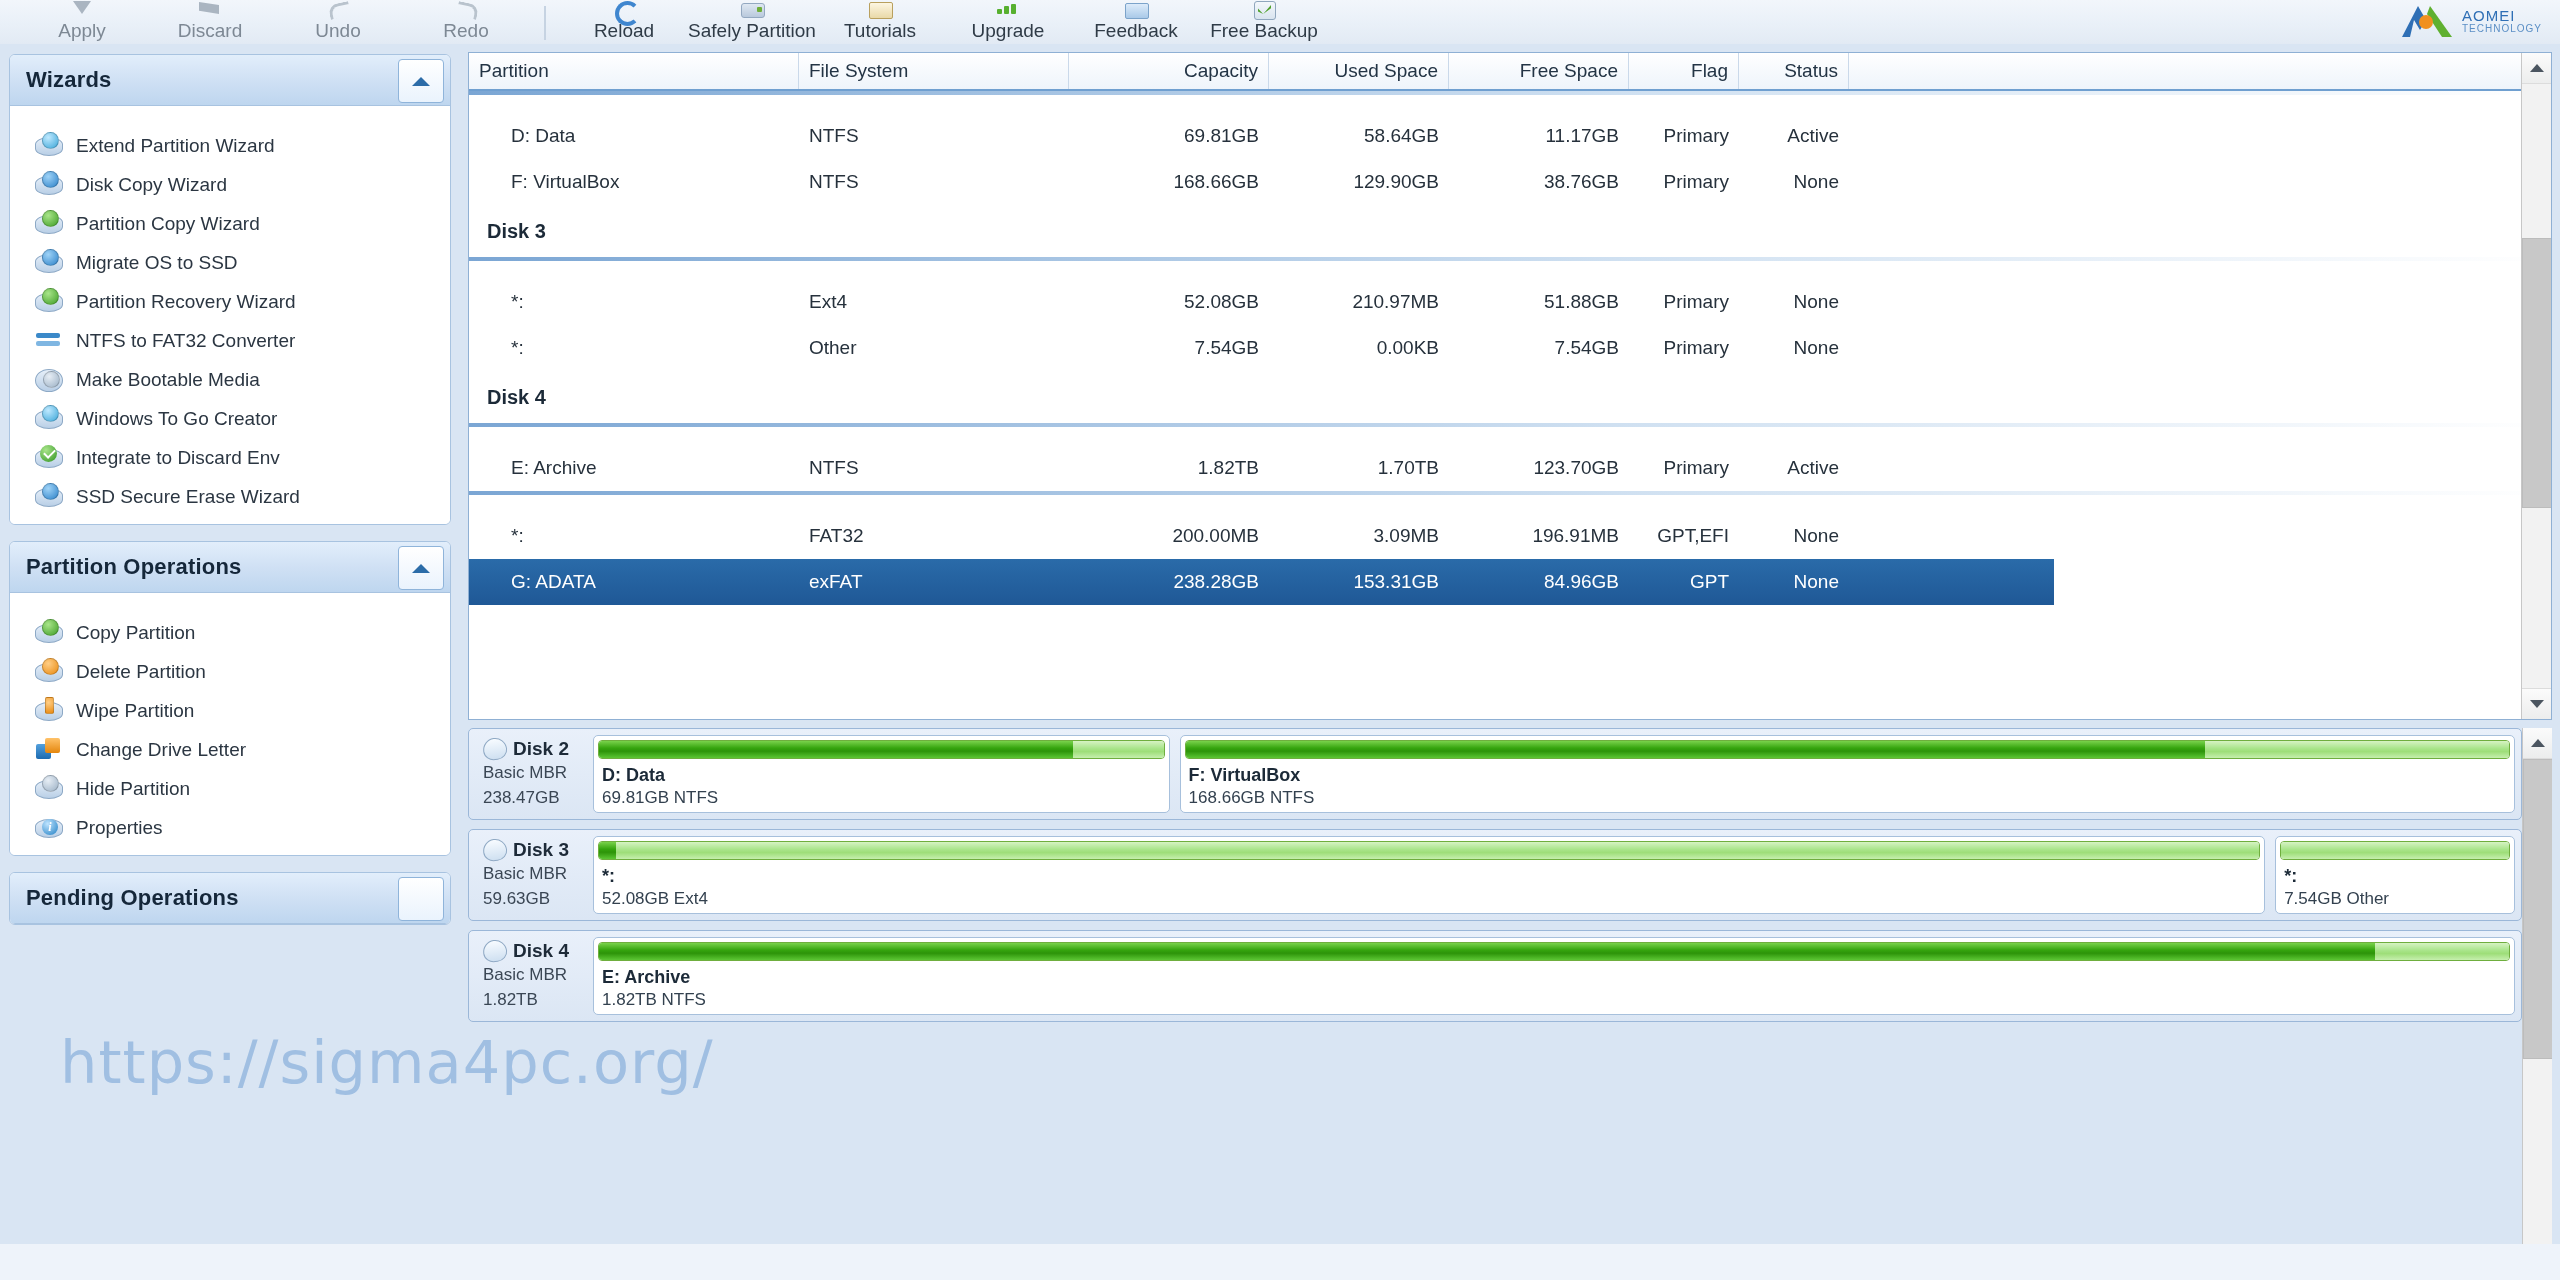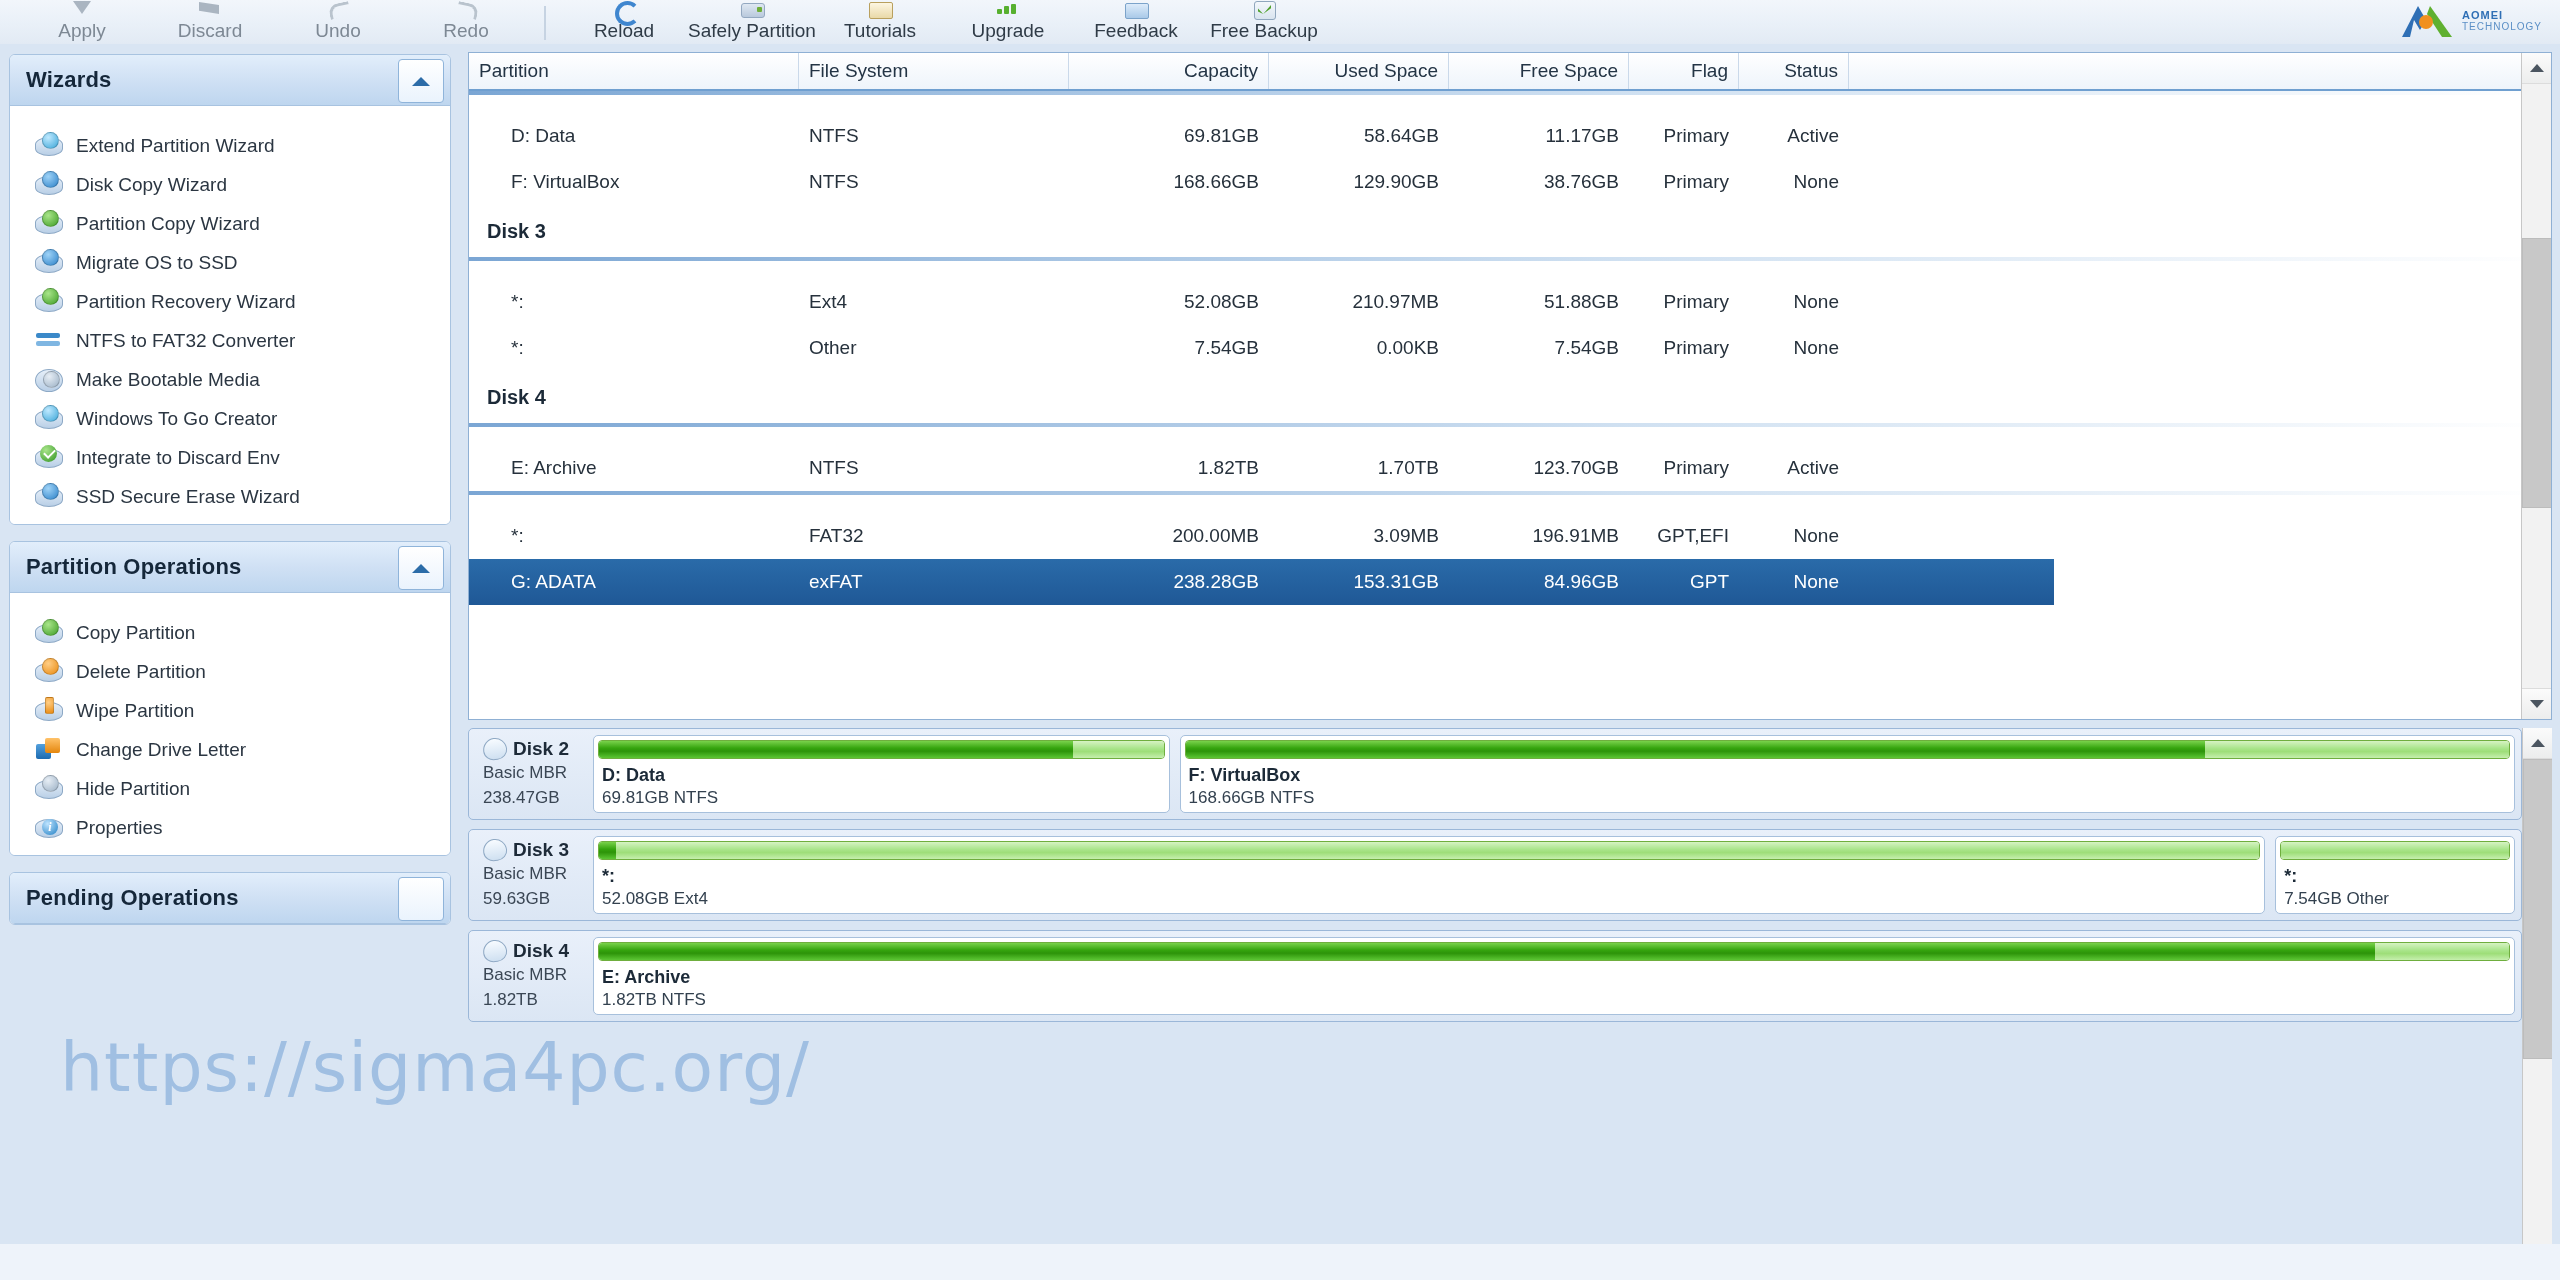--- a/index.html
+++ b/index.html
@@ -24,21 +24,21 @@
     width:128px;height:44px;padding-bottom:3px;cursor:default;
   }
   .tb-ico{width:30px;height:20px;position:relative;margin-bottom:1px;}
   .tb-label{font-size:19px;color:#7d8894;line-height:20px;white-space:nowrap;}
   .tb-item.enabled .tb-label{color:#2f3b47;}
   .tb-sep{width:2px;height:34px;background:#c6d3e2;margin:0 14px 4px 14px;align-self:flex-end;}
   .tb-right{margin-left:auto;display:flex;align-items:center;padding-right:18px;height:44px;}
   .logo{display:flex;align-items:center;gap:8px;margin-bottom:2px;}
   .logo-mark{width:54px;height:34px;}
   .logo-txt{display:flex;flex-direction:column;line-height:1.05;}
-  .logo-t1{font-size:11px;color:#2f6fb5;letter-spacing:1px;font-weight:bold;}
+  .logo-t1{font-size:15px;color:#2f6fb5;letter-spacing:1px;font-weight:normal;}
   .logo-t2{font-size:10px;color:#5b8fc6;letter-spacing:1px;}
 
   
   .ic-tri-down{position:absolute;left:6px;top:1px;width:0;height:0;
     border-left:9px solid transparent;border-right:9px solid transparent;border-top:13px solid #aab5c1;}
   .ic-flag{position:absolute;left:4px;top:2px;width:20px;height:12px;background:#aab5c1;
     clip-path:polygon(0 0,100% 25%,100% 100%,0 72%);}
   .ic-arrow-l{position:absolute;left:6px;top:3px;width:18px;height:12px;
     border-top:3px solid #b9c3cd;border-left:3px solid #b9c3cd;border-top-left-radius:10px;transform:rotate(-12deg);}
   .ic-arrow-r{position:absolute;left:6px;top:3px;width:18px;height:12px;
@@ -168,21 +168,21 @@
   .part-thin{width:22px;flex:0 0 22px;padding:3px;}
   .part-thin .bar{height:100%;}
 
   
   .grip{position:absolute;left:1380px;top:-6px;width:60px;height:7px;
     display:flex;gap:4px;align-items:center;justify-content:center;}
   .grip i{width:2px;height:6px;background:#9bb0c6;display:block;}
 
   
   .watermark{
-    position:absolute;left:60px;top:1028px;font-size:68px;color:#7ea8d8;opacity:.62;
+    position:absolute;left:60px;top:1028px;font-size:59px;color:#7ea8d8;opacity:.62;
     font-family:"DejaVu Sans", sans-serif;letter-spacing:1px;pointer-events:none;white-space:nowrap;
   }
 </style>
 </head>
 <body>
 
 <div id="app">
 
   <div class="toolbar">
     <div class="tb-left">

